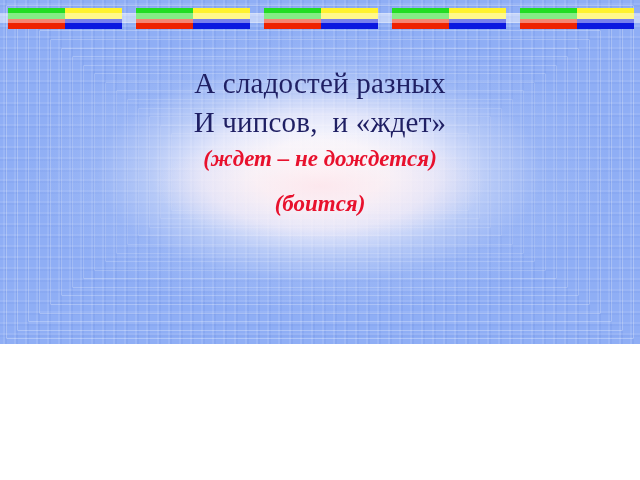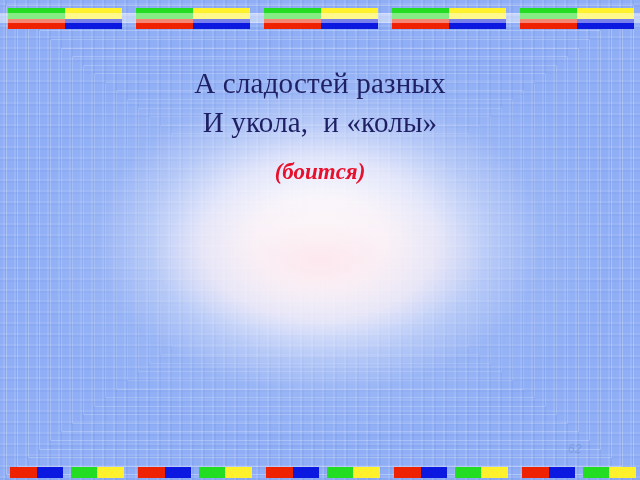--- a/index.html
+++ b/index.html
@@ -3,21 +3,21 @@
 <meta charset="utf-8">
 <style>
   html, body {
     margin: 0;
     padding: 0;
     background: #ffffff;
   }
   #slide {
     position: relative;
     width: 640px;
-    height: 480px;
+    height: 344px;
     overflow: hidden;
     font-family: "Liberation Serif", "DejaVu Serif", serif;
     background: #7BA3F2;
   }
 
   
   .bg-base {
     position: absolute;
     inset: 0;
     background: #8FAEF5;
@@ -246,21 +246,22 @@
         <div class="row">
           <span style="background: rgb(238, 34, 0); width: 50%;"></span>
           <span style="background: rgb(10, 24, 224); width: 50%;"></span>
         </div>
         <div class="wash"></div>
       </div>
     </div>
 
   <div class="body-text">
     <div class="line line-1">А сладостей разных</div>
-    <div class="line line-2">И укола,  и «колы»</div>
+    <div class="line line-2">И чипсов,  и «ждет»</div>
+    <div class="line-red line-red-1">(ждет – не дождется)</div>
     <div class="line-red line-red-2">(боится)</div>
   </div>
 
   <div class="strip strip-bottom" id="strip-bottom">
       <div class="unit-bot" style="width: 128px; padding-left: 10px; padding-right: 4px; box-sizing: border-box;">
         <span style="background: rgb(238, 34, 0); width: 23.3645%;"></span>
         <span style="background: rgb(10, 24, 224); width: 23.3645%;"></span>
         <span class="gap" style="width: 6.54206%;"></span>
         <span style="background: rgb(34, 221, 34); width: 23.3645%;"></span>
         <span style="background: rgb(255, 242, 45); width: 23.3645%;"></span>

